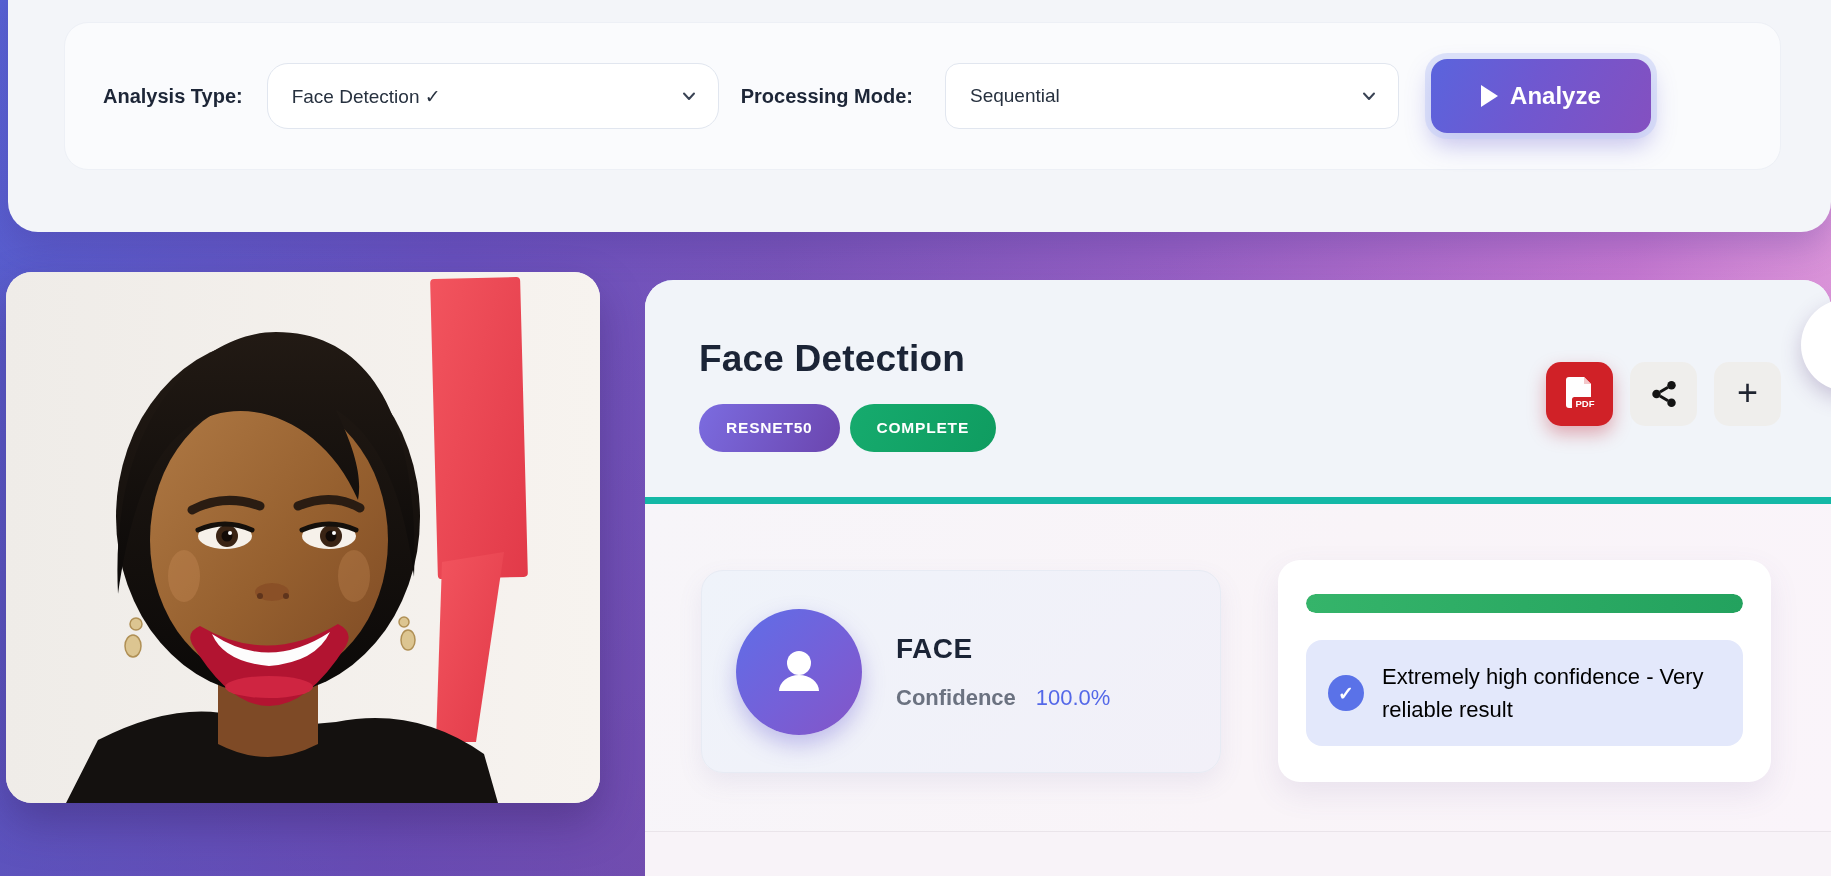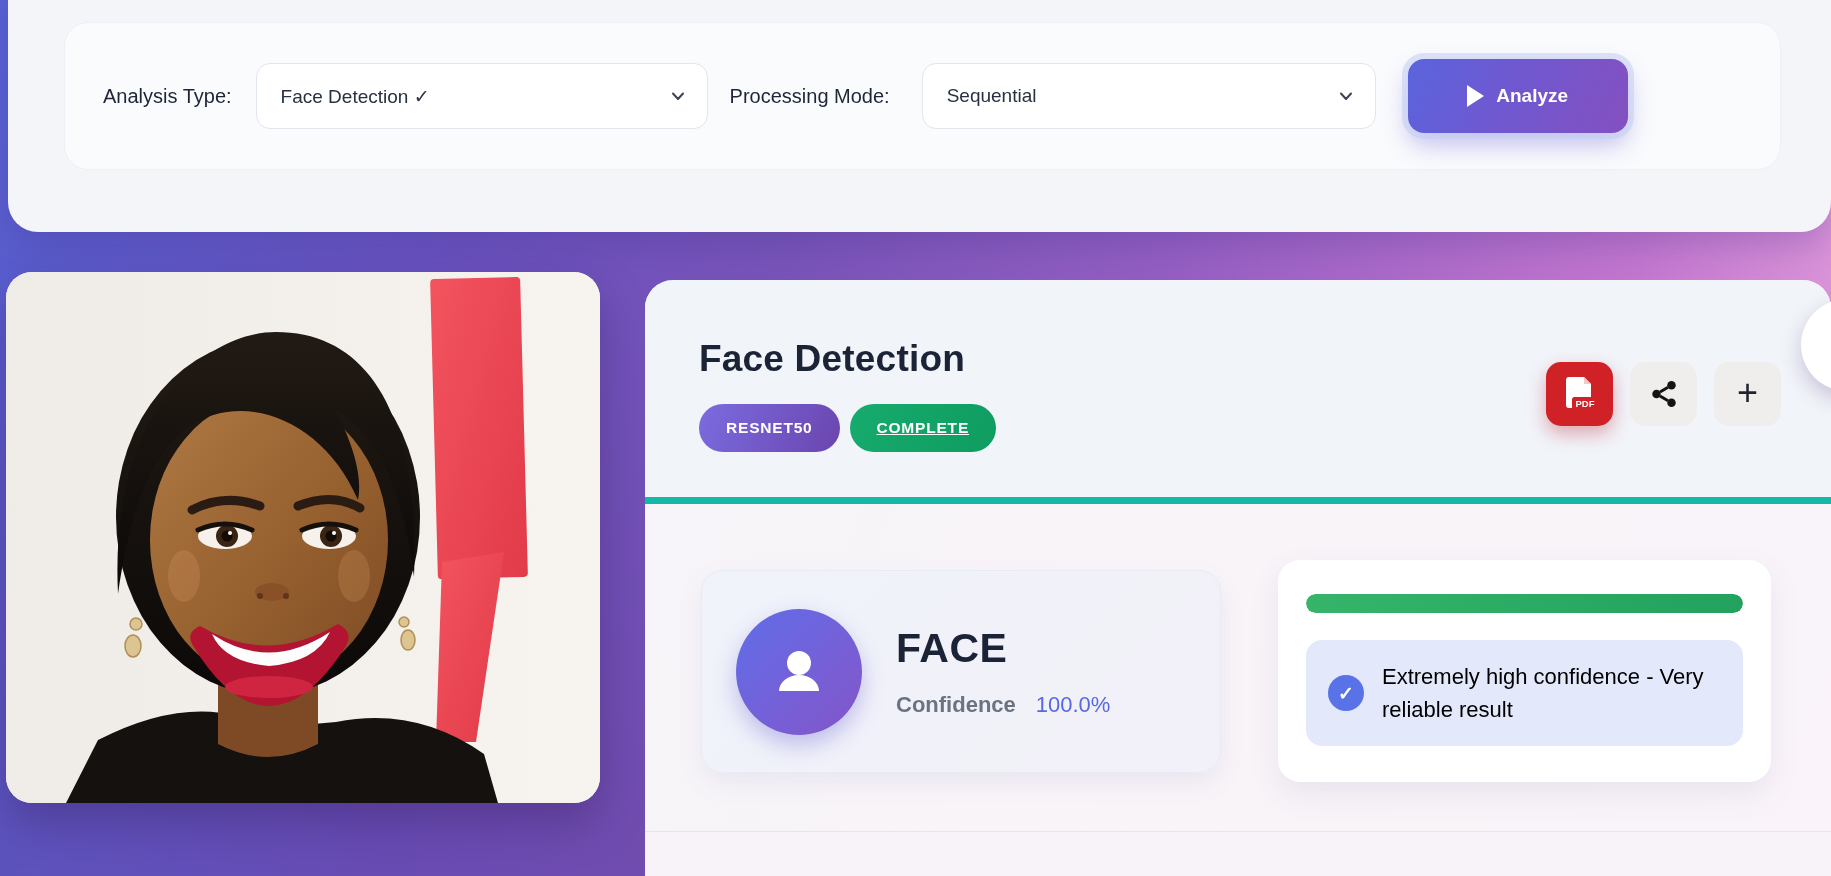--- a/index.html
+++ b/index.html
@@ -14,37 +14,37 @@
   .top-sheet{
     position:absolute;left:8px;right:0;top:-26px;height:258px;
     background:#f3f5f9;border-radius:26px 26px 30px 30px;
     box-shadow:0 14px 34px rgba(70,50,140,.28);
   }
   .controls-card{
     position:absolute;left:56px;top:48px;width:1717px;height:148px;
     background:#fafbfd;border:1px solid #edf0f6;border-radius:24px;
     display:flex;align-items:center;padding:0 38px;
   }
-  .ctl-label{font-size:20px;font-weight:normal;color:#1d2637;white-space:nowrap;}
+  .ctl-label{font-size:20px;font-weight:bold;color:#1d2637;white-space:nowrap;}
   .select{
     height:66px;background:#fff;border:1.5px solid #e1e6ef;border-radius:14px;
     display:flex;align-items:center;justify-content:space-between;
     padding:0 20px 0 24px;cursor:pointer;
   }
   .select .sel-text{font-size:19px;color:#27313f;}
-  .sel-1{width:452px;margin-left:24px;}
+  .sel-1{width:452px;margin-left:24px;border-radius:21px;}
   .sel-2{width:454px;margin-left:32px;}
   .ml-auto{margin-left:auto;}
   .chev{width:18px;height:18px;flex:none;margin-left:14px;}
   .analyze-btn{
     width:220px;height:74px;margin-left:32px;border:none;cursor:pointer;
     border-radius:16px;display:flex;align-items:center;justify-content:center;gap:12px;
     background:linear-gradient(115deg,#5a64dd 0%,#6f58d0 45%,#8450c0 100%);
     box-shadow:0 0 0 6px rgba(196,205,246,.55),0 12px 24px rgba(95,85,205,.35);
-    color:#fff;font-size:19px;font-weight:bold;
+    color:#fff;font-size:24px;font-weight:bold;
   }
   .play{width:0;height:0;border-style:solid;border-width:11px 0 11px 17px;border-color:transparent transparent transparent #fff;}
   
   .photo-card{
     position:absolute;left:6px;top:272px;width:594px;height:531px;
     border-radius:26px;overflow:hidden;box-shadow:0 20px 44px rgba(50,25,85,.35);
     background:#f2efec;
   }
   .photo-card svg{display:block;}
   
@@ -54,41 +54,41 @@
   }
   .panel-topline{position:absolute;left:0;top:0;right:0;height:4px;
     background:linear-gradient(90deg,#5e6be0,#8f66d6 45%,rgba(180,130,220,0) 85%);
     border-radius:28px 28px 0 0;opacity:.85;}
   .panel-header{position:relative;height:224px;background:#f1f4f9;border-bottom:7px solid #14b8a6;padding:58px 52px 0 54px;}
   .panel-title{margin:0;font-size:37px;font-weight:800;color:#1b2436;letter-spacing:.2px;}
   .badges{display:flex;gap:10px;margin-top:24px;}
   .pill{height:48px;border-radius:999px;display:flex;align-items:center;padding:0 27px;
     color:#fff;font-size:15.5px;font-weight:bold;letter-spacing:.8px;}
   .pill-model{background:linear-gradient(115deg,#7b6ce0,#6b45ae);}
-  .pill-status{background:linear-gradient(115deg,#16ab6e,#0f9c60);text-decoration:underline;}
+  .pill-status{background:linear-gradient(115deg,#16ab6e,#0f9c60);}
   .actions{position:absolute;right:50px;top:82px;display:flex;gap:17px;padding-left:24px;}
   .act-btn{width:67px;height:64px;border:none;border-radius:15px;cursor:pointer;
     display:flex;align-items:center;justify-content:center;background:#efeeec;}
   .act-pdf{background:#d02127;box-shadow:0 8px 18px rgba(190,30,45,.35);}
   .plus-glyph{font-size:36px;font-weight:400;color:#1f2430;line-height:1;margin-top:-3px;}
   
   .panel-body{position:relative;height:328px;border-bottom:1px solid #eae4ea;
     background:linear-gradient(115deg,#f7f5f9 0%,#f9f4f8 55%,#faf4fa 100%);}
   .face-card{
     position:absolute;left:56px;top:66px;width:520px;height:203px;
     background:linear-gradient(135deg,#eff3fa,#f2f0f8);
     border:1px solid #e7ebf4;border-radius:22px;
     display:flex;align-items:center;padding:0 34px;gap:34px;
     box-shadow:0 10px 24px rgba(120,110,170,.10);
   }
   .avatar{width:126px;height:126px;border-radius:50%;flex:none;
     background:linear-gradient(135deg,#5f6ee8 0%,#7560d8 55%,#8455c7 100%);
     display:flex;align-items:center;justify-content:center;
     box-shadow:0 10px 22px rgba(100,90,210,.35);}
-  .face-class{font-size:41px;font-weight:800;color:#1b2436;letter-spacing:.5px;}
+  .face-class{font-size:28px;font-weight:800;color:#1b2436;letter-spacing:.5px;}
   .conf-row{display:flex;align-items:baseline;gap:20px;margin-top:20px;}
   .conf-label{font-size:22px;font-weight:bold;color:#6b7280;}
   .conf-value{font-size:22px;font-weight:400;color:#5468e8;}
   .assess-card{
     position:absolute;left:633px;top:56px;width:493px;height:222px;
     background:#fff;border-radius:22px;box-shadow:0 12px 30px rgba(100,80,150,.10);
     padding:34px 28px 0 28px;
   }
   .progress-track{width:100%;height:19px;border-radius:10px;overflow:hidden;background:#e9efe9;}
   .progress-fill{height:100%;border-radius:10px;background:linear-gradient(90deg,#35b46a,#23a25e);}

